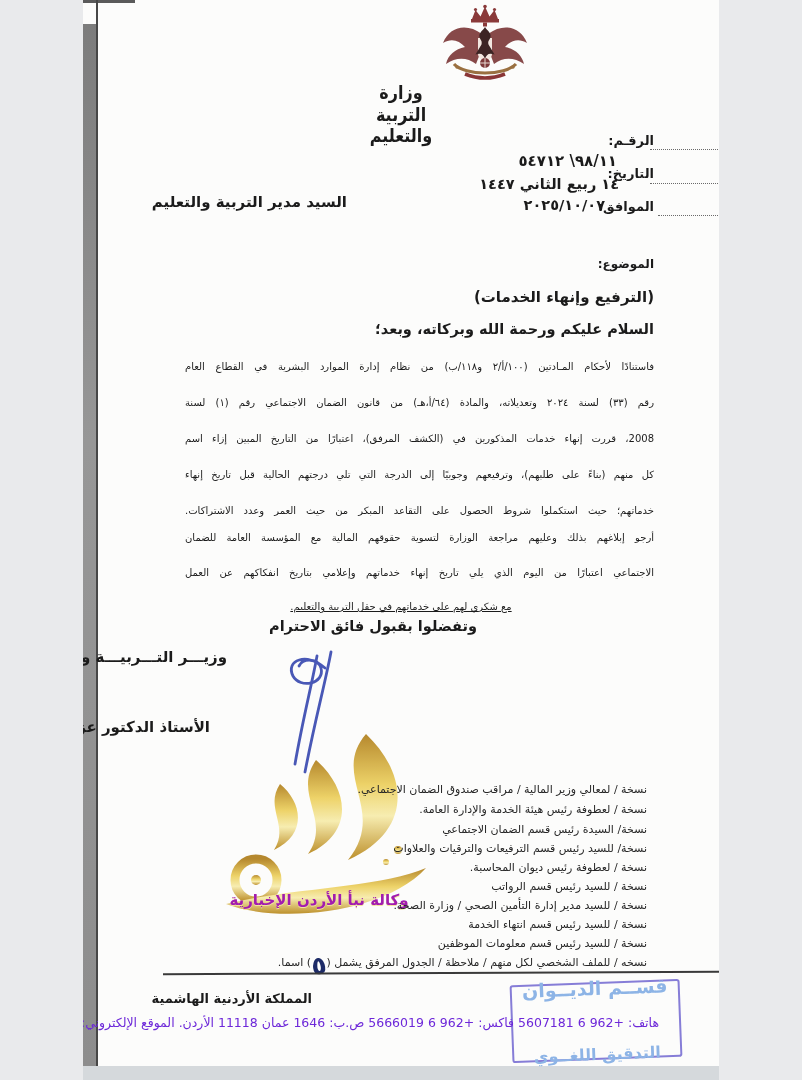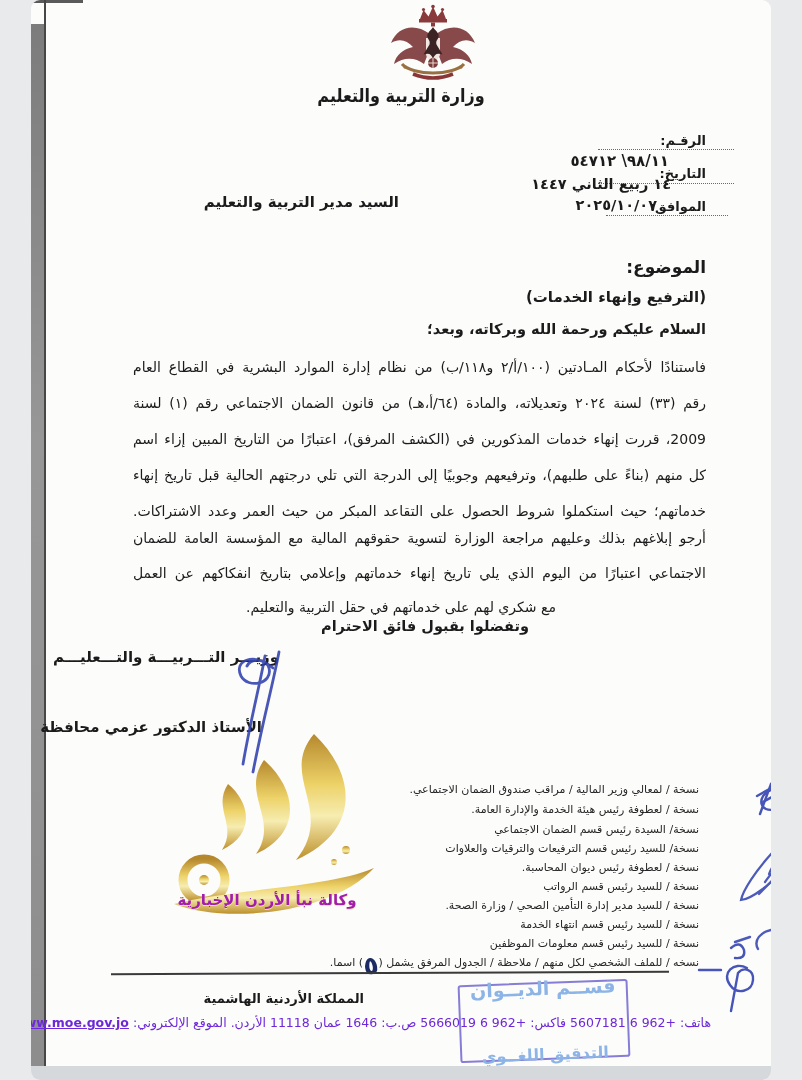--- a/index.html
+++ b/index.html
@@ -1,41 +1,41 @@
 <!DOCTYPE html>
 <html lang="ar" dir="rtl"><head>
 <meta charset="utf-8">
 <style>
   html,body{margin:0;padding:0;background:#e9eaec;}
   *{box-sizing:border-box;}
   body{font-family:"DejaVu Sans",sans-serif;}
   #page{
-    position:relative;width:740px;height:1080px;margin:0 auto;
-    background:#fcfcfb;overflow:hidden;direction:rtl;color:#1b1b1b;border-radius:9px;
+    position:relative;width:636px;height:1080px;margin:0 auto;
+    background:#fcfcfb;overflow:hidden;direction:rtl;color:#1b1b1b;
   }
   .abs{position:absolute;}
   .nowrap{white-space:nowrap;}
   .b{font-weight:bold;}
   
   .edge-left{left:0;top:24px;width:13px;height:1042px;background:linear-gradient(180deg,#7c7c7c,#979797 40%,#8d8d8d);}
   .edge-left-line{left:13px;top:0;width:2px;height:1066px;background:#474747;}
   .edge-top-line{left:0;top:0;width:52px;height:3px;background:#5a5a5a;}
   .edge-bottom{left:0;top:1066px;width:802px;height:14px;background:#d5d9dc;}
   .edge-right-shadow{left:786px;top:114px;width:16px;height:122px;background:#ececef;}
   .edge-right-line{left:766px;top:120px;width:2px;height:112px;background:#d6d6d8;}
   
   .ministry-name{top:86px;left:270px;right:270px;text-align:center;font-size:16px;font-weight:bold;transform:scaleY(1.12);letter-spacing:0;}
   
   .f-label{right:65px;font-size:13px;font-weight:bold;white-space:nowrap;}
   .dots{border-bottom:1.6px dotted #6a6a6a;height:1px;z-index:0;}
   .f-val{font-weight:bold;font-size:14.5px;white-space:nowrap;z-index:2;}
   .ltr-override{direction:ltr;unicode-bidi:bidi-override;}
   
-  .bl{left:102px;right:65px;font-size:14px;line-height:22px;text-align:justify;text-align-last:justify;white-space:normal;}
-  .bl-center{text-align:center;text-align-last:center;}
+  .bl{left:102px;right:65px;font-size:10px;line-height:22px;text-align:justify;text-align-last:justify;white-space:normal;}
+  .bl-center{text-align:center;text-align-last:center;text-decoration:underline;}
   .cc{right:72px;font-size:11px;color:#262626;white-space:nowrap;}
   .hand-five{display:inline-block;font-size:25px;font-weight:bold;color:#1c2a66;transform:rotate(-8deg) translateY(3px);line-height:10px;vertical-align:middle;}
   
   .stamp{left:428px;top:982px;width:170px;height:78px;border:2.5px solid rgba(113,102,208,.85);border-radius:3px;transform:rotate(-2.2deg);z-index:1;}
   .stamp-l1{position:absolute;top:-7px;left:0;right:0;text-align:center;font-size:19px;font-weight:bold;color:#8db4e6;white-space:nowrap;}
   .stamp-l2{position:absolute;bottom:-6px;left:0;right:0;text-align:center;font-size:16px;font-weight:bold;color:#8db4e6;white-space:nowrap;}
   .footer-line{left:55px;right:60px;top:1015px;text-align:center;font-size:12.5px;color:#6d28d9;white-space:nowrap;z-index:2;}
   .site{font-weight:bold;text-decoration:underline;direction:ltr;unicode-bidi:embed;}
   .kingdom{right:407px;top:991px;font-size:13px;font-weight:bold;white-space:nowrap;z-index:2;}
   .sep-line{left:80px;top:972px;width:558px;height:2px;background:#3a3a3a;transform:rotate(-0.25deg);}
@@ -86,28 +86,28 @@
   <div class="abs f-label" style="top:166px;">التاريخ:</div>
   <div class="abs dots" style="left:567px;width:136px;top:183px;"></div>
   <div class="abs f-val" style="top:176px;right:100px;">١٤ ربيع الثاني ١٤٤٧</div>
 
   <div class="abs f-label" style="top:199px;">الموافق:</div>
   <div class="abs dots" style="left:575px;width:122px;top:215px;"></div>
   <div class="abs f-val" style="top:197px;right:114px;">٢٠٢٥/١٠/٠٧</div>
 
   <div class="abs b nowrap" style="top:193px;right:372px;font-size:15px;">السيد مدير التربية والتعليم</div>
 
-  <div class="abs b nowrap" style="top:257px;right:65px;font-size:17px;">الموضوع:</div>
+  <div class="abs b nowrap" style="top:257px;right:65px;font-size:12px;">الموضوع:</div>
   <div class="abs b nowrap" style="top:288px;right:65px;font-size:15px;">(الترفيع وإنهاء الخدمات)</div>
 
   <div class="abs b nowrap" style="top:321px;right:65px;font-size:14.5px;">السلام عليكم ورحمة الله وبركاته، وبعد؛</div>
 
   <div class="abs bl" style="top:356px;">فاستنادًا لأحكام المـادتين (١٠٠/أ/٢ و١١٨/ب) من نظام إدارة الموارد البشرية في القطاع العام</div>
   <div class="abs bl" style="top:392px;">رقم (٣٣) لسنة ٢٠٢٤ وتعديلاته، والمادة (٦٤/أ،هـ) من قانون الضمان الاجتماعي رقم (١) لسنة</div>
-  <div class="abs bl" style="top:428px;">2009، قررت إنهاء خدمات المذكورين في (الكشف المرفق)، اعتبارًا من التاريخ المبين إزاء اسم</div>
+  <div class="abs bl" style="top:428px;">2008، قررت إنهاء خدمات المذكورين في (الكشف المرفق)، اعتبارًا من التاريخ المبين إزاء اسم</div>
   <div class="abs bl" style="top:464px;">كل منهم (بناءً على طلبهم)، وترفيعهم وجوبيًا إلى الدرجة التي تلي درجتهم الحالية قبل تاريخ إنهاء</div>
   <div class="abs bl" style="top:500px;">خدماتهم؛ حيث استكملوا شروط الحصول على التقاعد المبكر من حيث العمر وعدد الاشتراكات.</div>
   <div class="abs bl" style="top:527px;">أرجو إبلاغهم بذلك وعليهم مراجعة الوزارة لتسوية حقوقهم المالية مع المؤسسة العامة للضمان</div>
   <div class="abs bl" style="top:562px;">الاجتماعي اعتبارًا من اليوم الذي يلي تاريخ إنهاء خدماتهم وإعلامي بتاريخ انفكاكهم عن العمل</div>
   <div class="abs bl bl-center" style="top:596px;left:130px;right:130px;">مع شكري لهم على خدماتهم في حقل التربية والتعليم.</div>
 
   <div class="abs b nowrap" style="top:618px;left:300px;right:242px;text-align:center;font-size:14.5px;">وتفضلوا بقبول فائق الاحترام</div>
 
   <div class="abs b nowrap" style="top:648px;right:492px;font-size:15px;">وزيـــر التـــربيـــة والتـــعليـــم</div>
   <div class="abs b nowrap" style="top:718px;right:509px;font-size:15px;z-index:2;">الأستاذ الدكتور عزمي محافظة</div>

